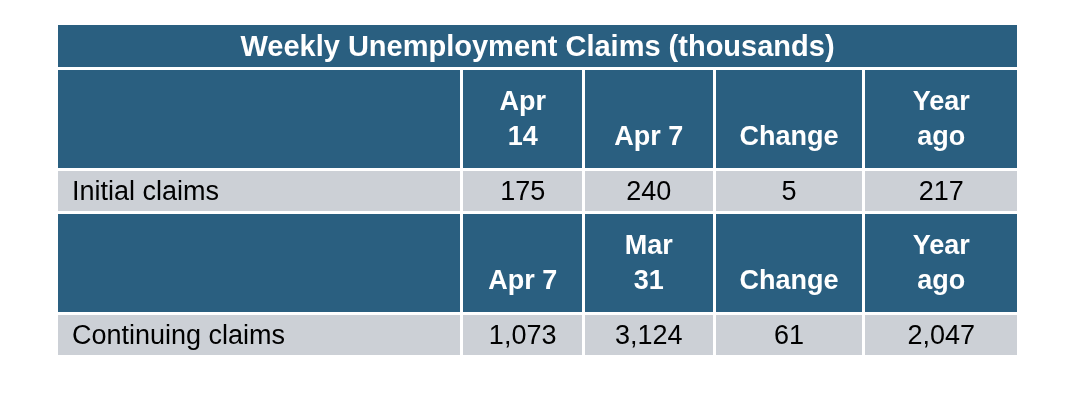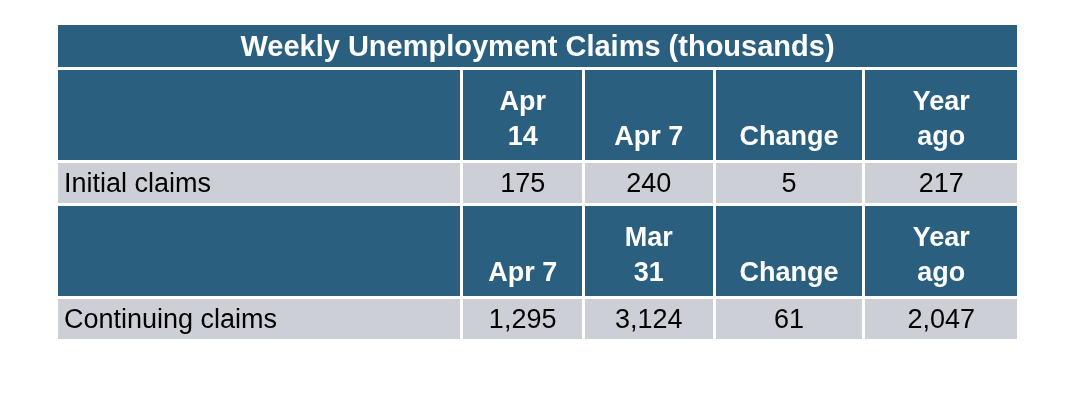--- a/index.html
+++ b/index.html
@@ -45,30 +45,30 @@
     font-size: 29px;
     height: 42px;
     text-align: center;
   }
   .hdr {
     background: #2a5f80;
     color: #ffffff;
     font-weight: bold;
     height: 84px;
     vertical-align: bottom;
-    padding-bottom: 6px;
+    padding-bottom: 14px;
     white-space: pre-line;
     line-height: 1.3;
   }
   .row-dark  td { background: #ccd0d6; }
   .row-light td { background: #e8eaed; }
   .data-row td { height: 40px; }
   .label-cell {
     text-align: left;
-    padding-left: 6px;
+    padding-left: 14px;
   }
 </style>
 </head>
 <body>
 
 <div class="canvas">
   <table class="claims">
     <colgroup>
       <col class="c-label">
         <col class="c-v1">
@@ -106,20 +106,20 @@
       <td class="hdr">Apr 7</td>
       <td class="hdr">Mar
 31</td>
       <td class="hdr">Change</td>
       <td class="hdr">Year
 ago</td>
     </tr>
 
     <tr class="row-dark data-row">
       <td class="label-cell">Continuing claims</td>
-      <td>1,295</td>
+      <td>1,073</td>
       <td>3,124</td>
       <td>61</td>
       <td>2,047</td>
     </tr>
   </tbody>
     </table>
 </div>
 
 </body></html>

